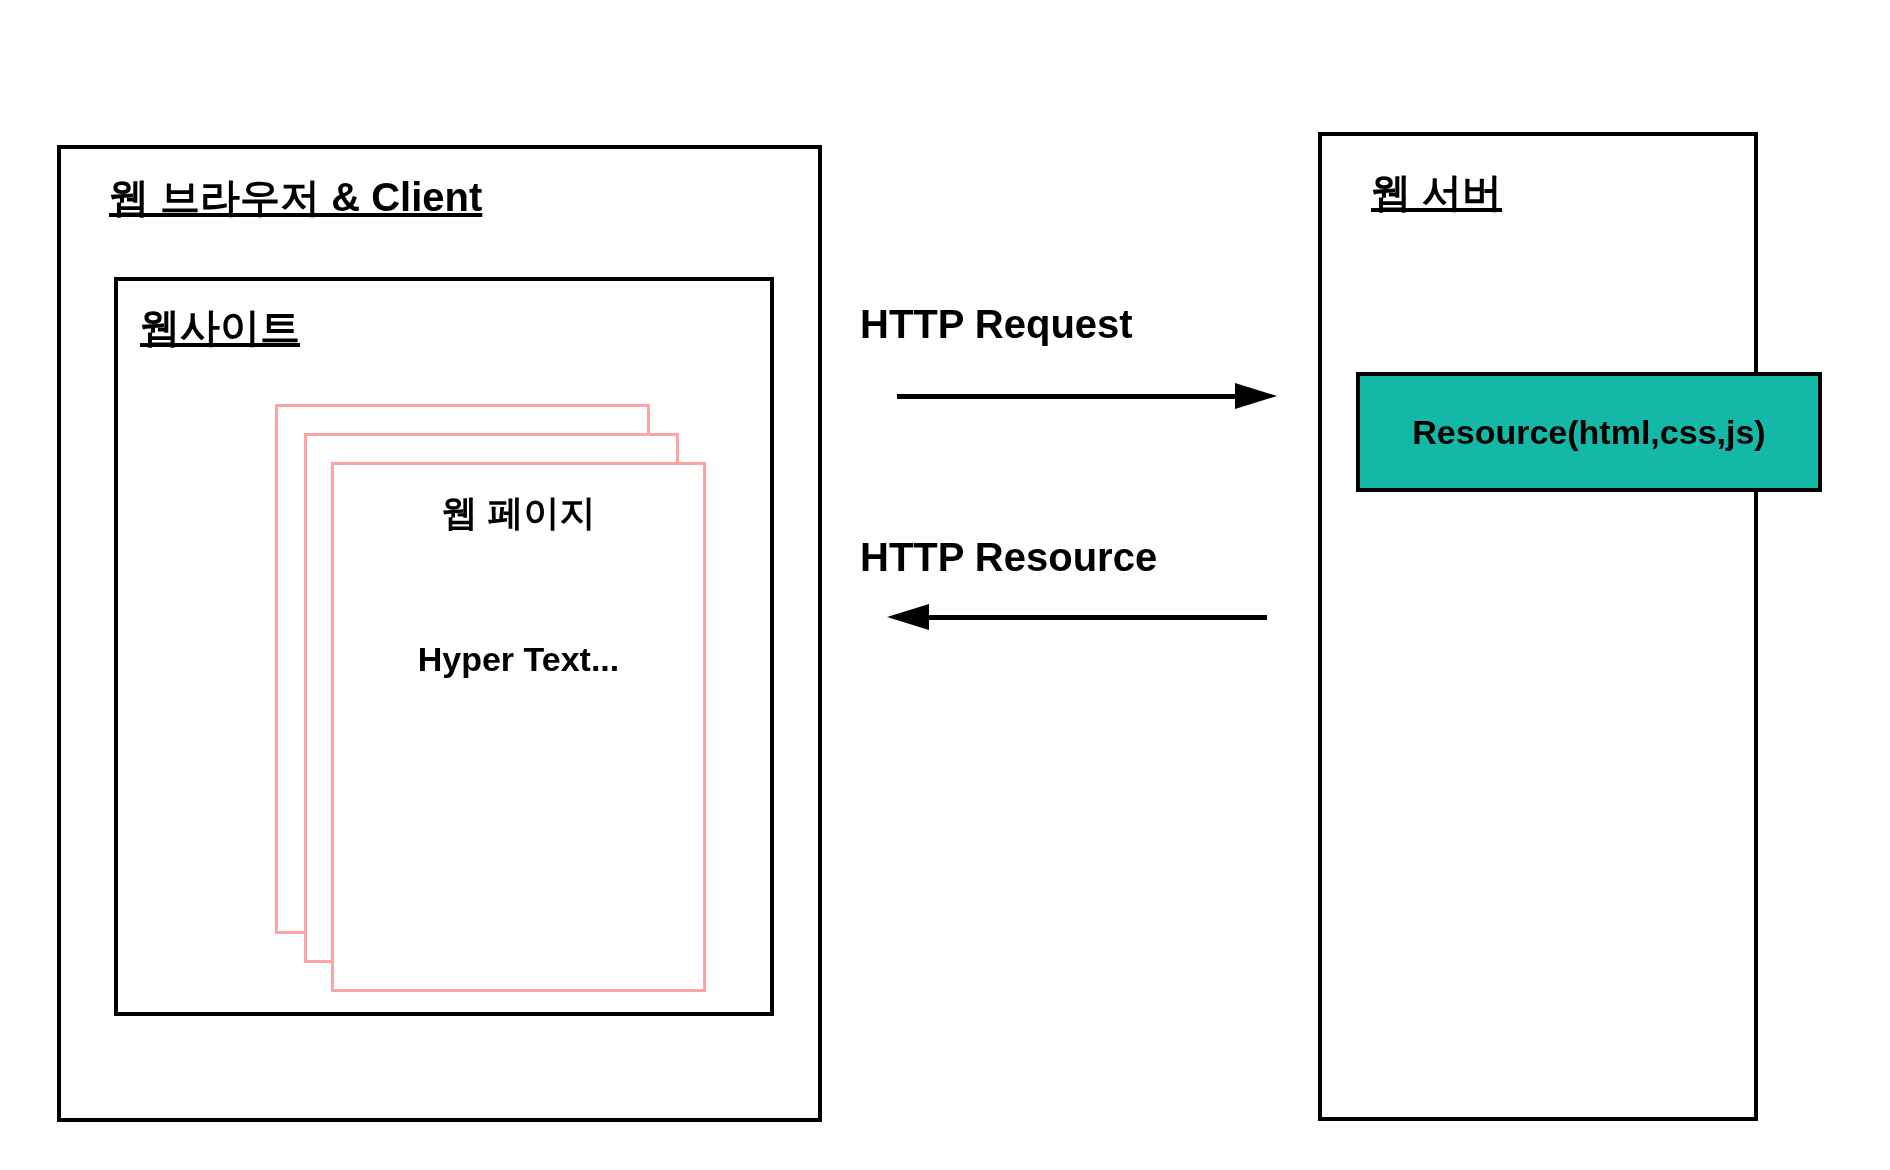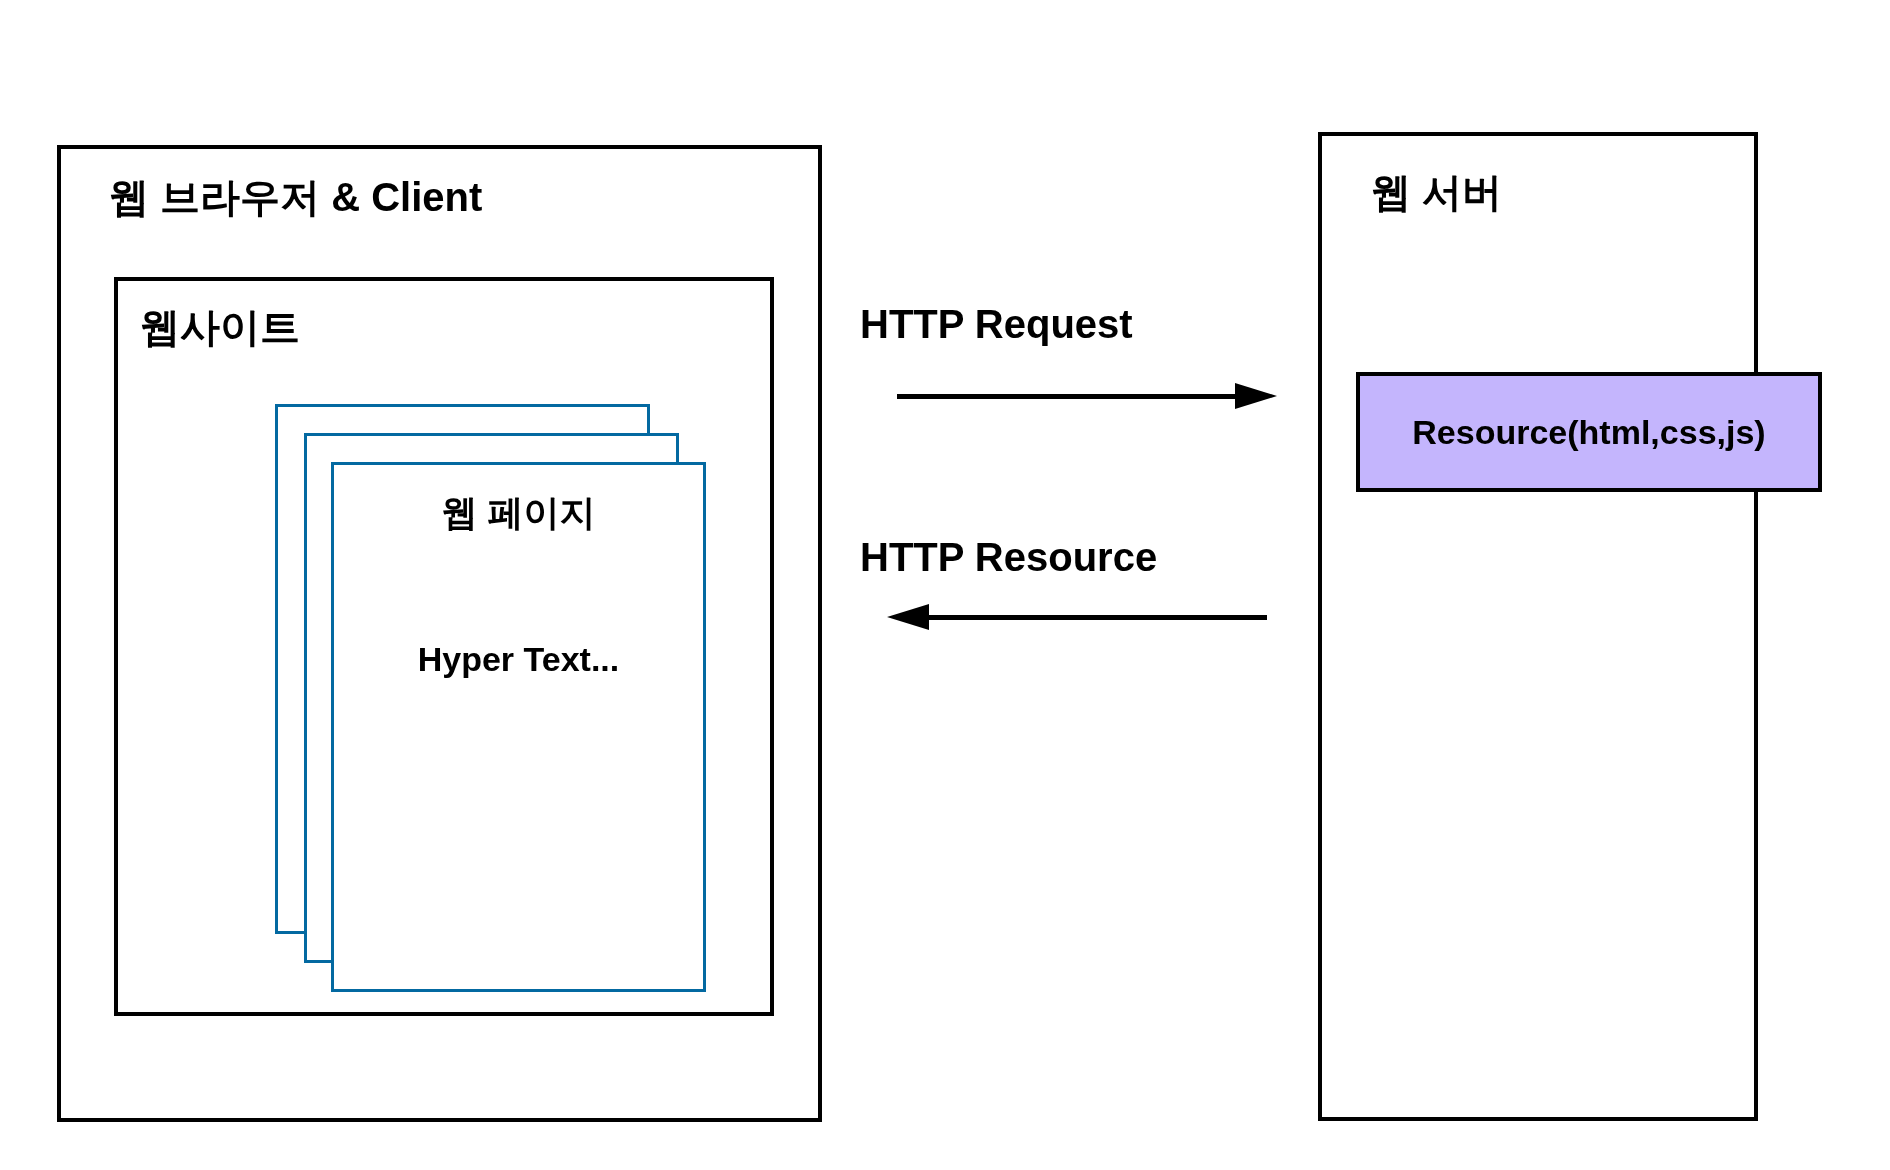--- a/index.html
+++ b/index.html
@@ -23,34 +23,35 @@
     border: 4px solid #000000;
     background: #ffffff;
   }
   .box-title {
     position: absolute;
     font-weight: 700;
     font-size: 40px;
     line-height: 1.1;
     white-space: nowrap;
     color: #000000;
+    text-decoration: underline;
   }
 
   
   .client-box { left: 57px; top: 145px; width: 765px; height: 977px; }
   .client-title { left: 48px; top: 26px; }
 
   .website-box { left: 53px; top: 128px; width: 660px; height: 739px; }
   .website-title { left: 22px; top: 24px; }
 
   
   .page {
     position: absolute;
     width: 375px; height: 530px;
-    border: 3px solid #0369a1;
+    border: 3px solid #fca5a5;
     background: #ffffff;
   }
   .page.back   { left: 157px; top: 123px; z-index: 1; }
   .page.middle { left: 186px; top: 152px; z-index: 2; }
   .page.front  { left: 213px; top: 181px; z-index: 3; }
   .page-title {
     margin-top: 24px;
     text-align: center;
     font-size: 36px;
     font-weight: 700;
@@ -110,21 +111,21 @@
 
   
   .server-box { left: 1318px; top: 132px; width: 440px; height: 989px; }
   .server-title { left: 49px; top: 34px; }
 
   .resource-box {
     position: absolute;
     left: 34px; top: 236px;
     width: 466px; height: 120px;
     border: 4px solid #000000;
-    background: #c4b5fd;
+    background: #14b8a6;
     display: flex;
     align-items: center;
     justify-content: center;
   }
   .resource-label {
     font-size: 34px;
     font-weight: 700;
     white-space: nowrap;
   }
 </style>

